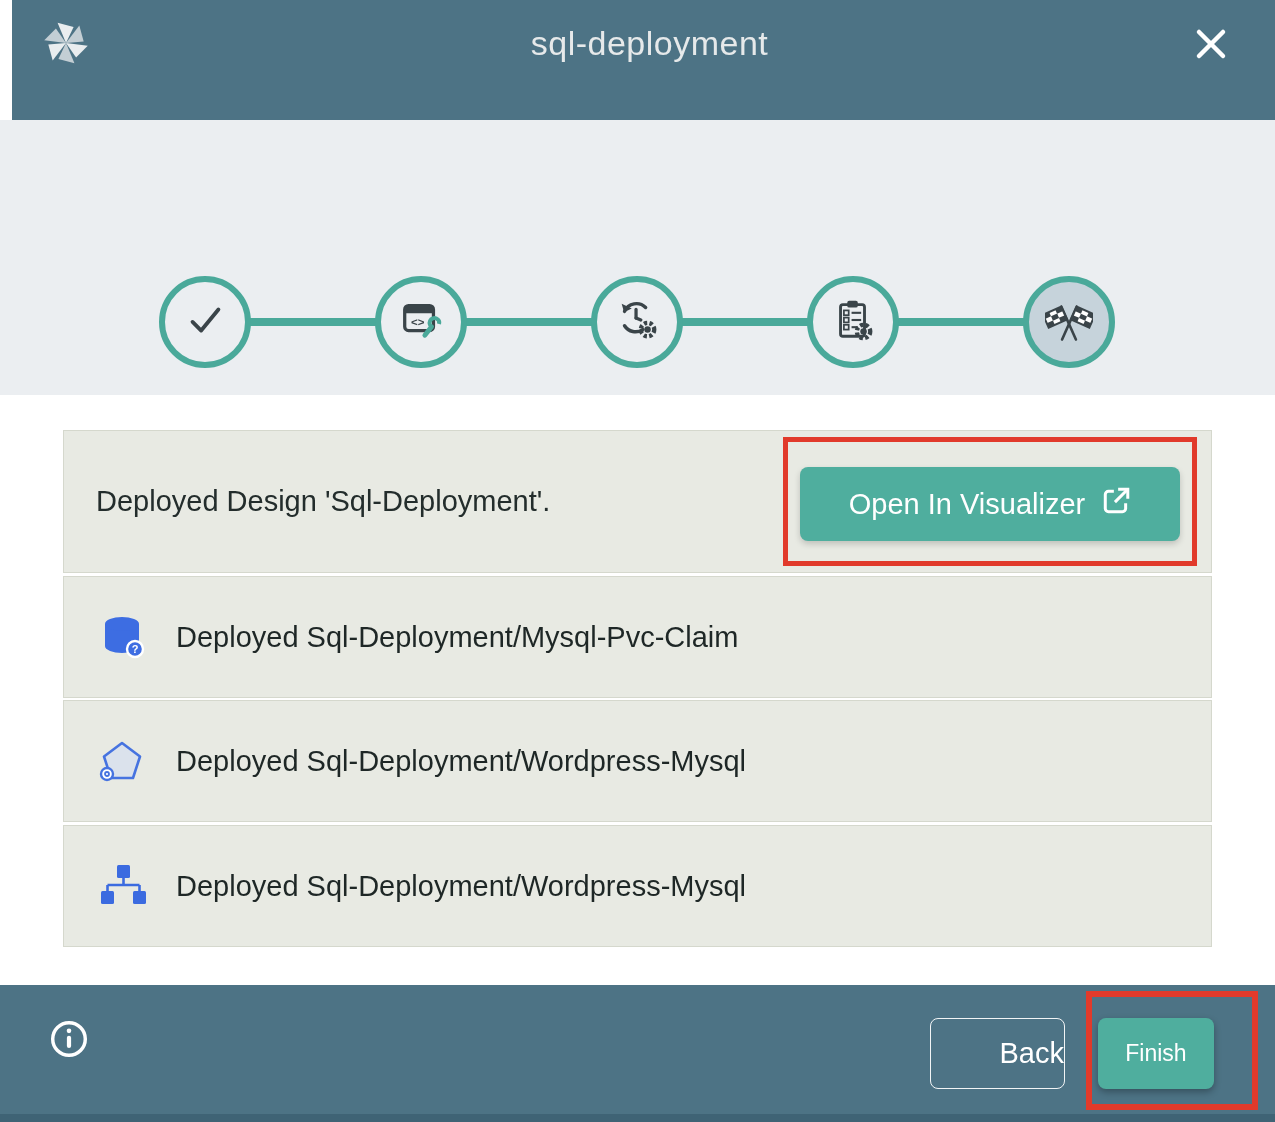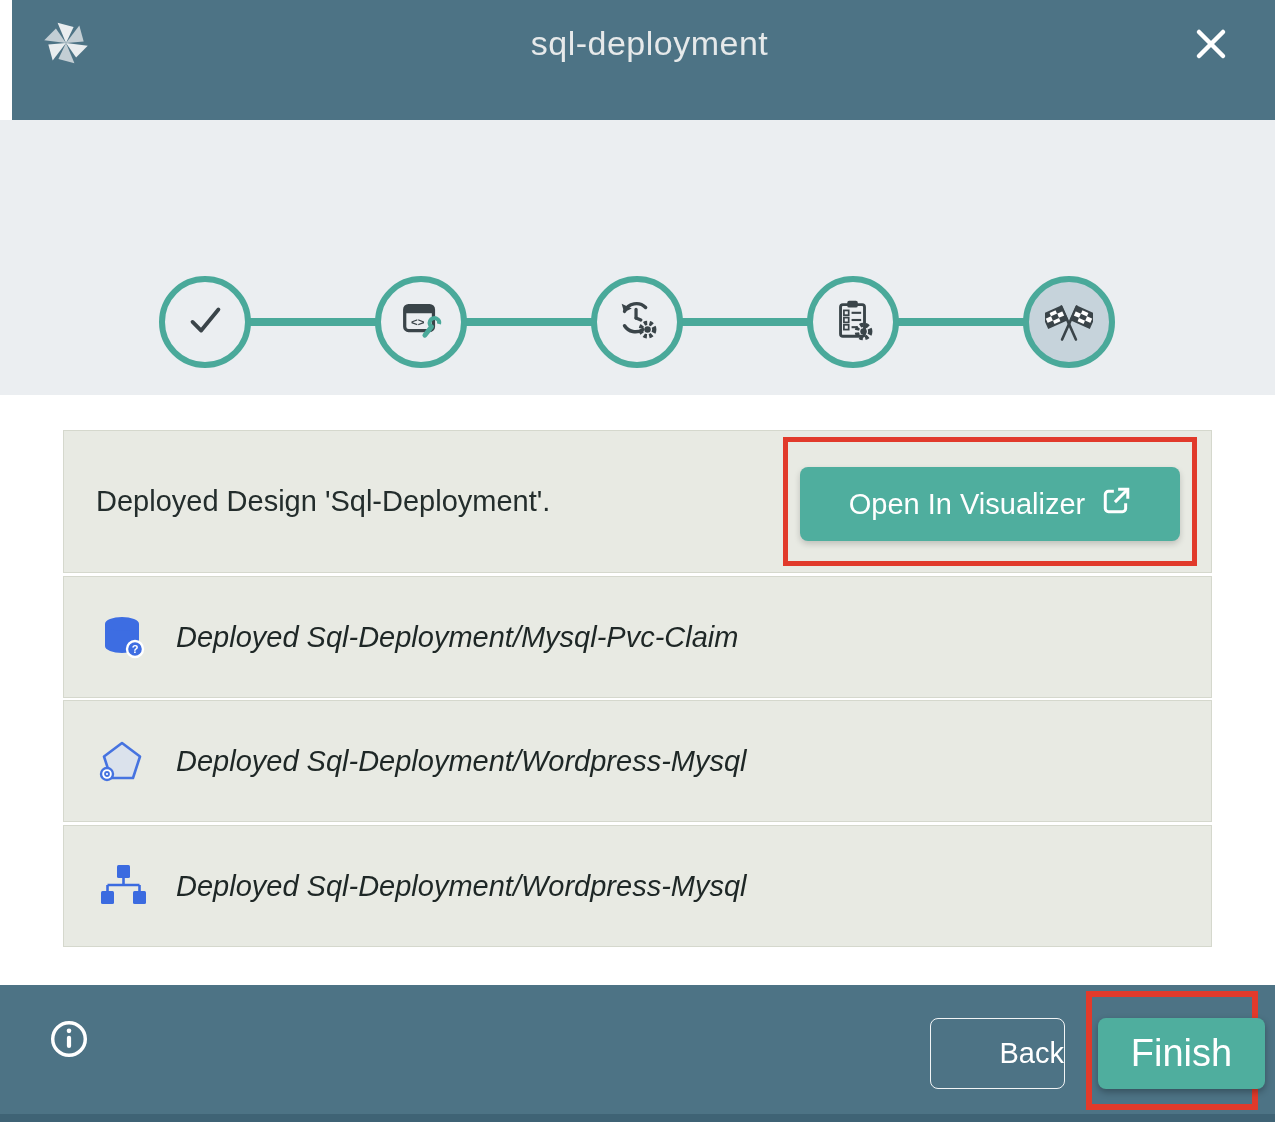--- a/index.html
+++ b/index.html
@@ -34,31 +34,31 @@
       border:1px solid var(--row-border);display:flex;align-items:center;}
   .summary-text{margin-left:32px;font-size:29px;color:#232d2c;}
   .annotation{position:absolute;border:5px solid var(--red);pointer-events:none;}
   .ann-visualizer{left:783px;top:42px;width:414px;height:129px;}
   .viz-btn{position:absolute;left:800px;top:72px;width:380px;height:74px;background:var(--accent-btn);border:none;
       border-radius:8px;color:#fff;font-size:29px;display:flex;align-items:center;justify-content:center;gap:16px;
       cursor:pointer;box-shadow:0 3px 6px rgba(0,0,0,.18);font-family:inherit;}
   .result-row{position:absolute;left:63px;width:1149px;height:122px;background:var(--row-bg);
       border:1px solid var(--row-border);display:flex;align-items:center;}
   .row-icon{margin-left:34px;width:48px;height:48px;flex:none;}
-  .row-text{margin-left:30px;font-size:29px;color:var(--text-dark);font-style:italic;}
+  .row-text{margin-left:30px;font-size:29px;color:var(--text-dark);}
 
   
   .footer{position:absolute;left:0;top:985px;width:1275px;height:137px;background:var(--slate);}
   .footer-edge{position:absolute;left:0;top:1114px;width:1275px;height:8px;background:var(--slate-dark);}
   .info-btn{position:absolute;left:46px;top:31px;width:46px;height:46px;background:none;border:none;cursor:pointer;padding:0;}
   .back-btn{position:absolute;left:930px;top:33px;width:135px;height:71px;background:transparent;
       border:1.5px solid rgba(255,255,255,.92);border-radius:8px;color:#fff;font-size:29px;cursor:pointer;font-family:inherit;text-align:right;}
   .ann-finish{left:1086px;top:6px;width:172px;height:119px;border-width:6px;}
-  .finish-btn{position:absolute;left:1098px;top:33px;width:167px;height:71px;background:var(--accent-btn);border:none;
-      border-radius:8px;color:#fff;font-size:38px;cursor:pointer;box-shadow:0 3px 7px rgba(0,0,0,.3);font-family:inherit;}
+  .finish-btn{position:absolute;left:1098px;top:33px;width:116px;height:71px;background:var(--accent-btn);border:none;
+      border-radius:8px;color:#fff;font-size:23px;cursor:pointer;box-shadow:0 3px 7px rgba(0,0,0,.3);font-family:inherit;}
 </style>
 </head>
 <body>
 
 <div id="app">
 
   <div class="header">
     <span class="logo">
       <svg viewBox="0 0 64 64" width="54" height="54">
         <g>

